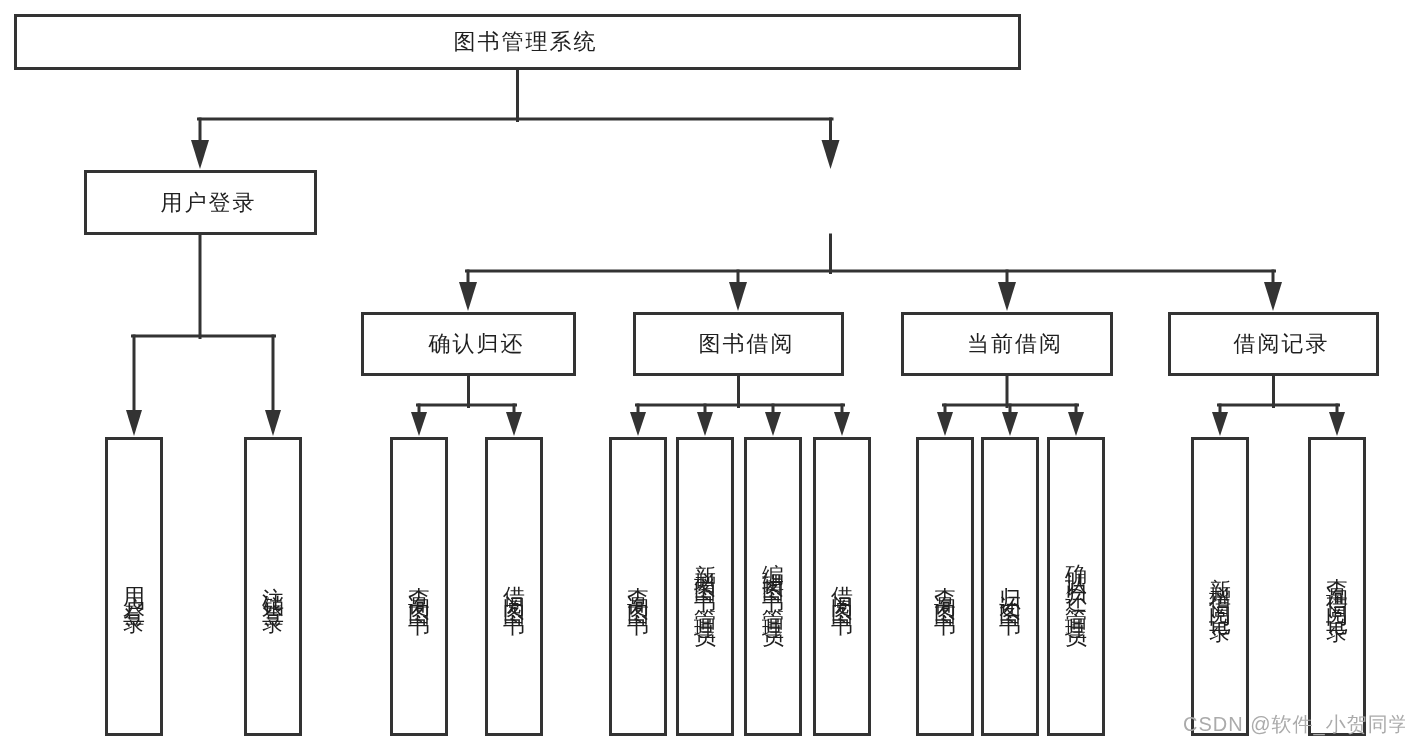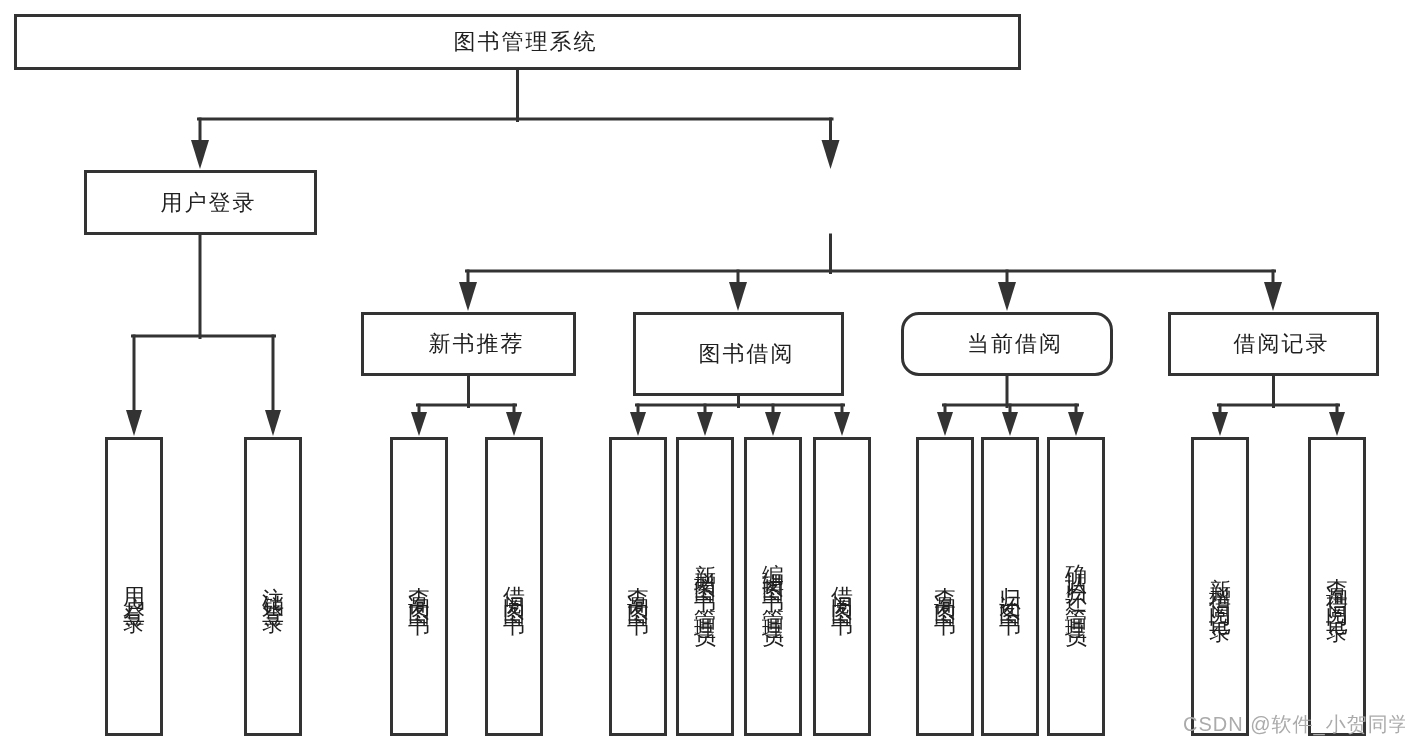--- a/index.html
+++ b/index.html
@@ -109,26 +109,26 @@
 
   <div class="node hbox" style="left:14px; top:14px; width:1007px; height:56px;">
     <span>图书管理系统</span>
   </div>
 
   <div class="node hbox" style="left:84px; top:170px; width:233px; height:65px;">
     <span>用户登录</span>
   </div>
 
   <div class="node hbox" style="left:361px; top:312px; width:215px; height:64px;">
-    <span>新书推荐</span>
+    <span>确认归还</span>
   </div>
-  <div class="node hbox" style="left:633px; top:312px; width:211px; height:84px;">
+  <div class="node hbox" style="left:633px; top:312px; width:211px; height:64px;">
     <span>图书借阅</span>
   </div>
-  <div class="node hbox" style="left:901px; top:312px; width:212px; height:64px;border-radius:18px;">
+  <div class="node hbox" style="left:901px; top:312px; width:212px; height:64px;">
     <span>当前借阅</span>
   </div>
   <div class="node hbox" style="left:1168px; top:312px; width:211px; height:64px;">
     <span>借阅记录</span>
   </div>
 
   <div class="node vbox" style="left:105px; top:437px; width:58px; height:299px;">
     <span>用户登录</span>
   </div>
   <div class="node vbox" style="left:244px; top:437px; width:58px; height:299px;">

